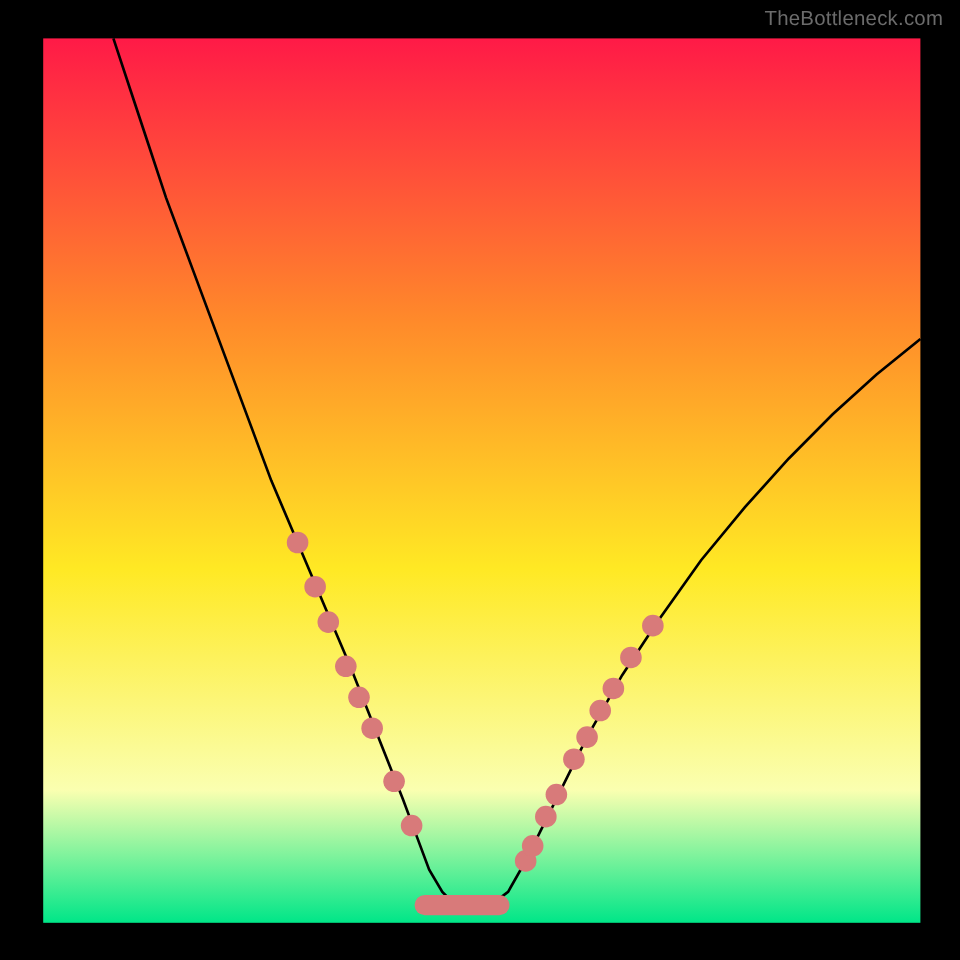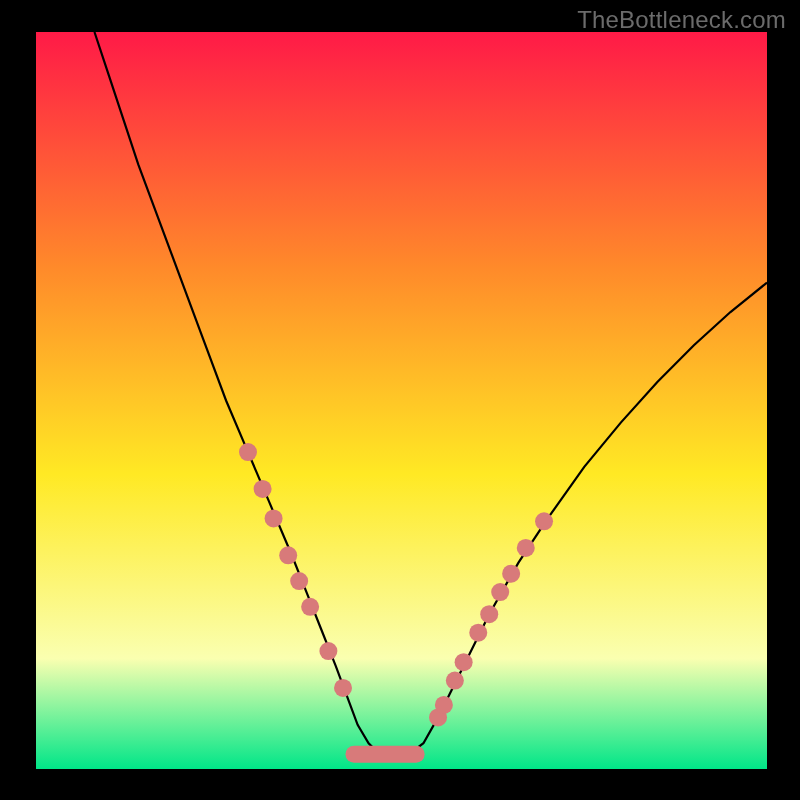--- a/index.html
+++ b/index.html
@@ -15,21 +15,21 @@
     position: relative;
     width: 800px;
     height: 800px;
     background: #000000;
   }
   .watermark {
     position: absolute;
     top: 6px;
     right: 14px;
     color: #6b6b6b;
-    font-size: 24px;
+    font-size: 17px;
     font-weight: 400;
     z-index: 10;
     user-select: none;
     letter-spacing: 0.2px;
   }
   svg.plot {
     position: absolute;
     top: 0;
     left: 0;
   }

